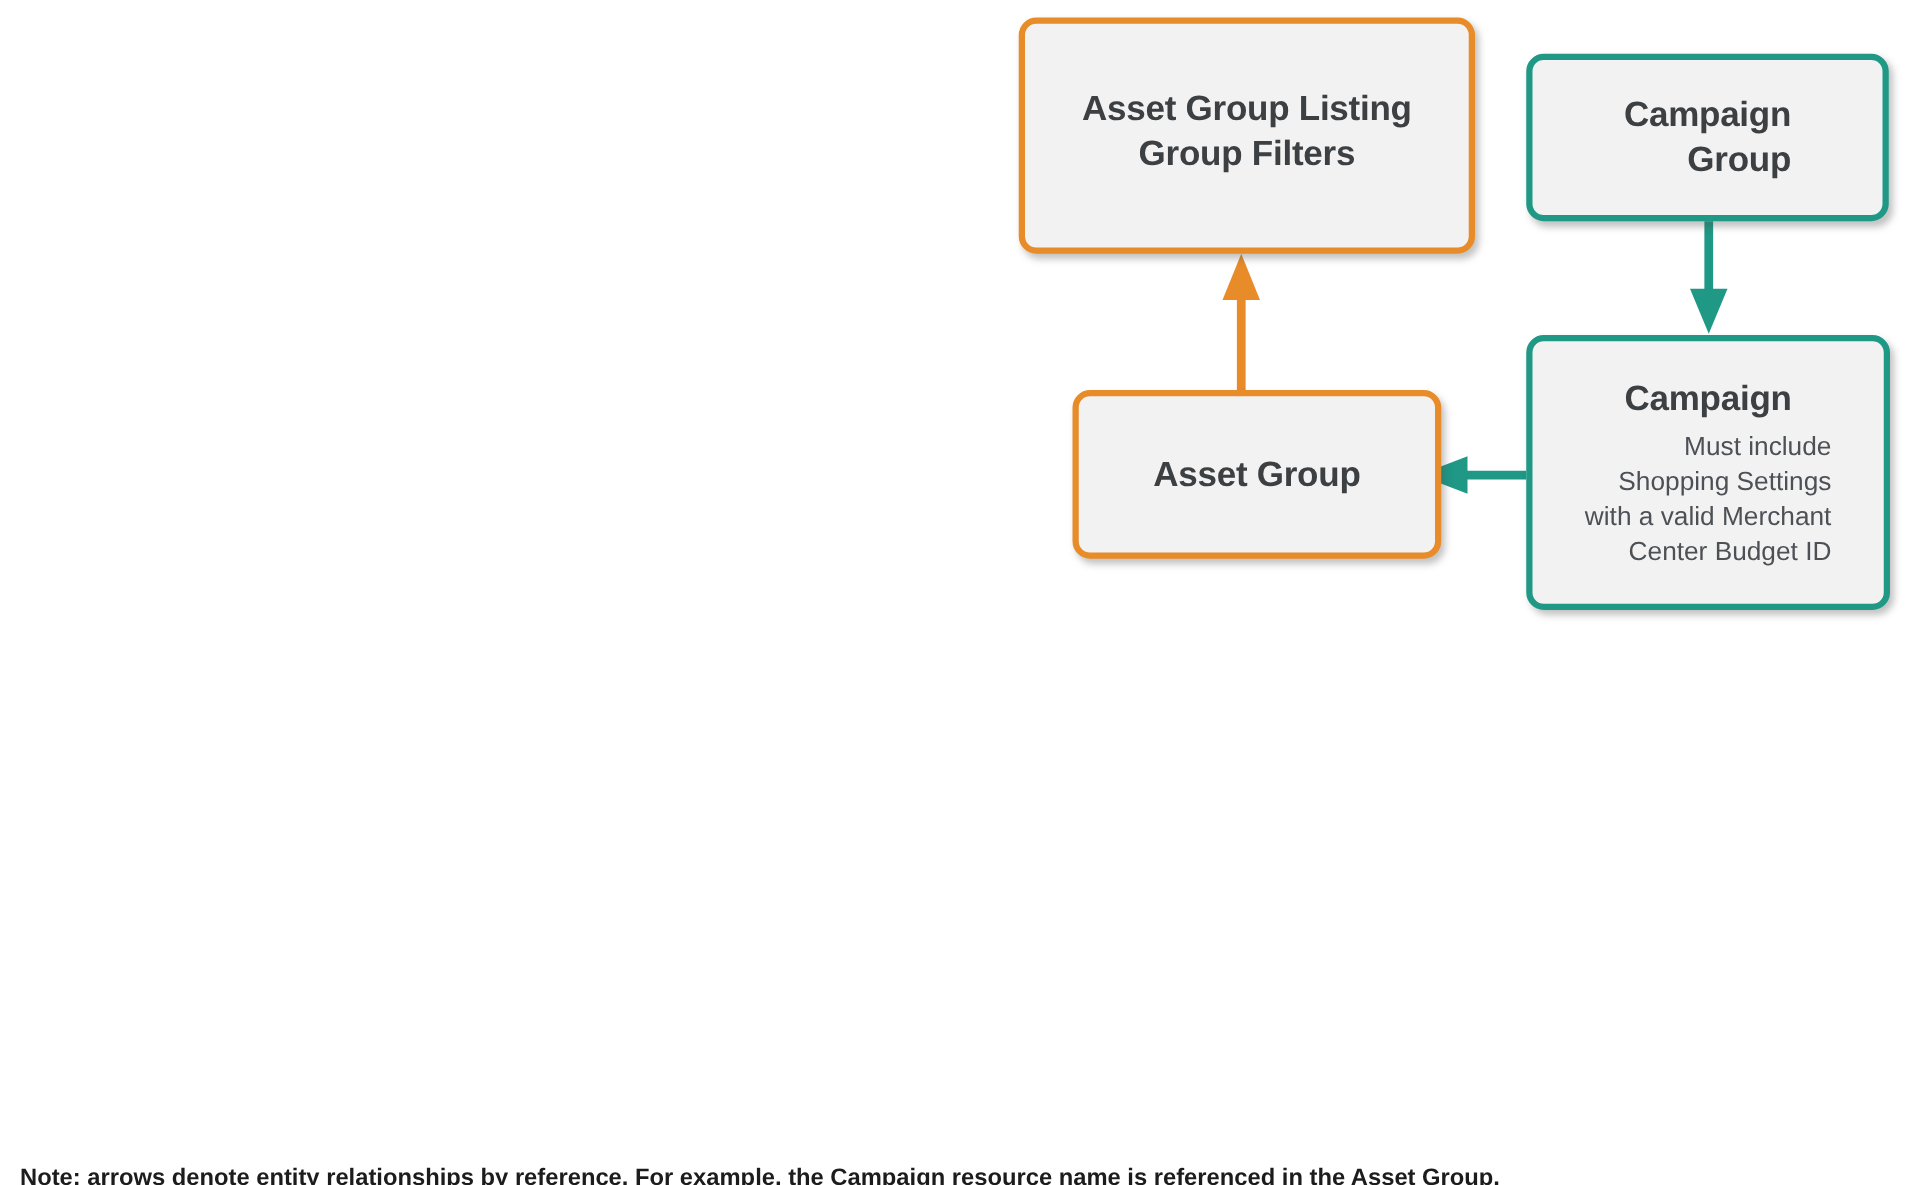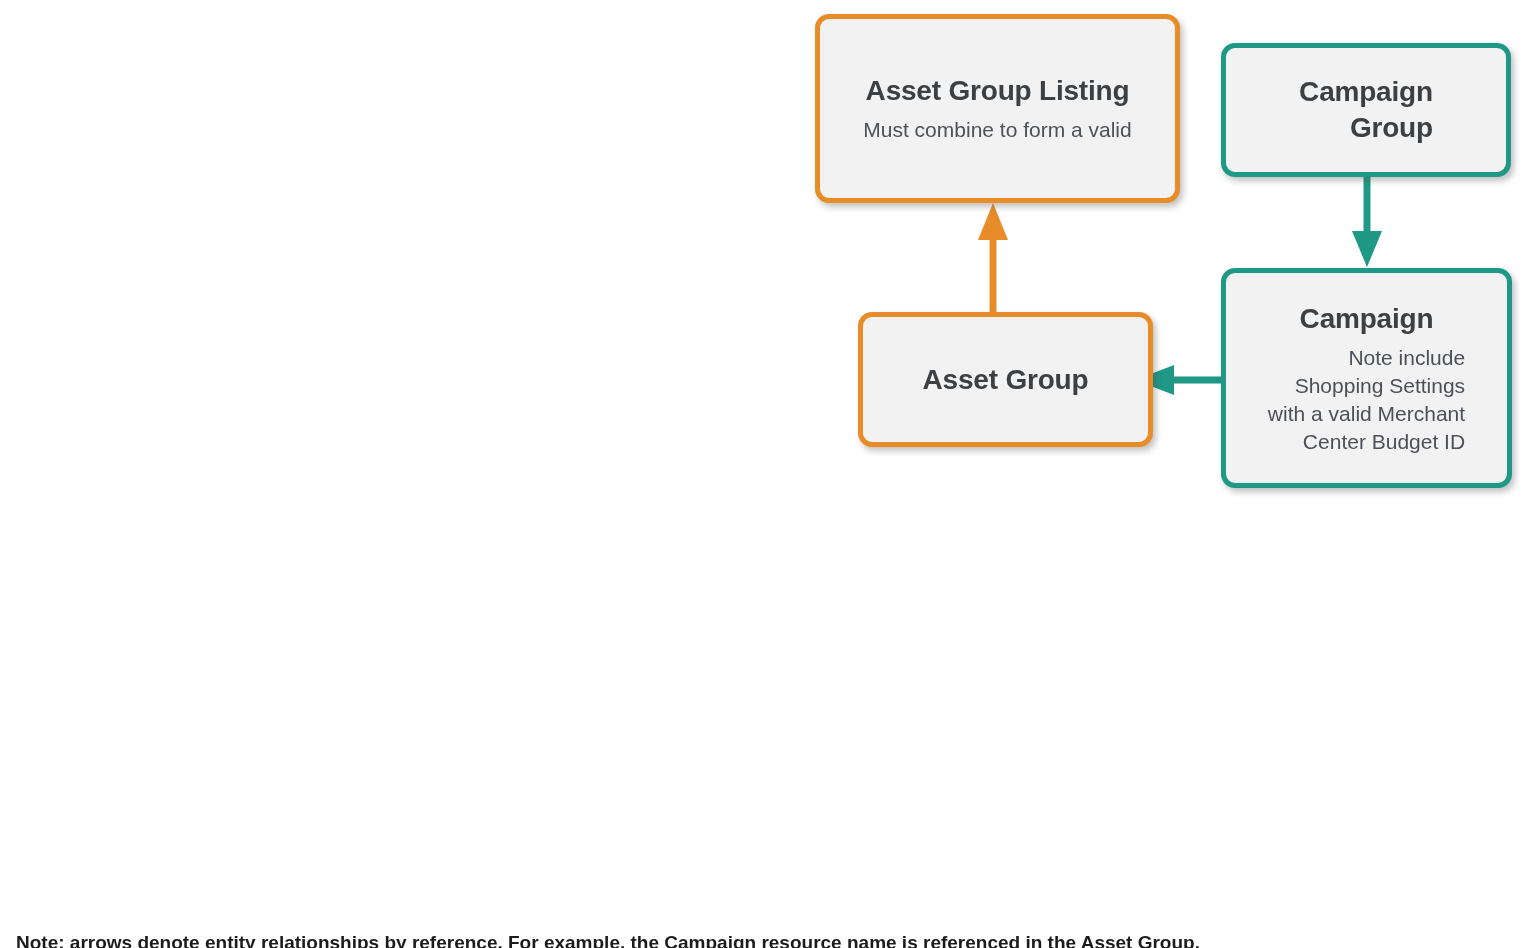--- a/index.html
+++ b/index.html
@@ -93,41 +93,41 @@
 
     <g>
       <line class="stroke-teal" x1="1221" y1="380" x2="1171" y2="380"></line>
       <polygon class="fill-teal" points="1135,380 1174,365 1174,395"></polygon>
     </g>
   </svg>
 
   <div class="node orange node-listing-filters">
     <div class="node-title">
       <div>Asset Group Listing</div>
+      <div>Group Filters</div>
     </div>
     <div class="node-subtitle">
-      <div>Must combine to form a valid</div>
     </div>
   </div>
 
   <div class="node teal node-campaign-budget">
     <div class="node-title">
       <div>Campaign</div>
       <div>Group</div>
     </div>
   </div>
 
   <div class="node orange node-asset-group">
     <div class="node-title">Asset Group</div>
   </div>
 
   <div class="node teal node-campaign">
     <div class="node-title">Campaign</div>
     <div class="node-subtitle">
-      <div>Note include</div>
+      <div>Must include</div>
       <div>Shopping Settings</div>
       <div>with a valid Merchant</div>
       <div>Center Budget ID</div>
     </div>
   </div>
 
   <div class="footnote">Note: arrows denote entity relationships by reference. For example, the Campaign resource name is referenced in the Asset Group.</div>
 
 </div>
 

